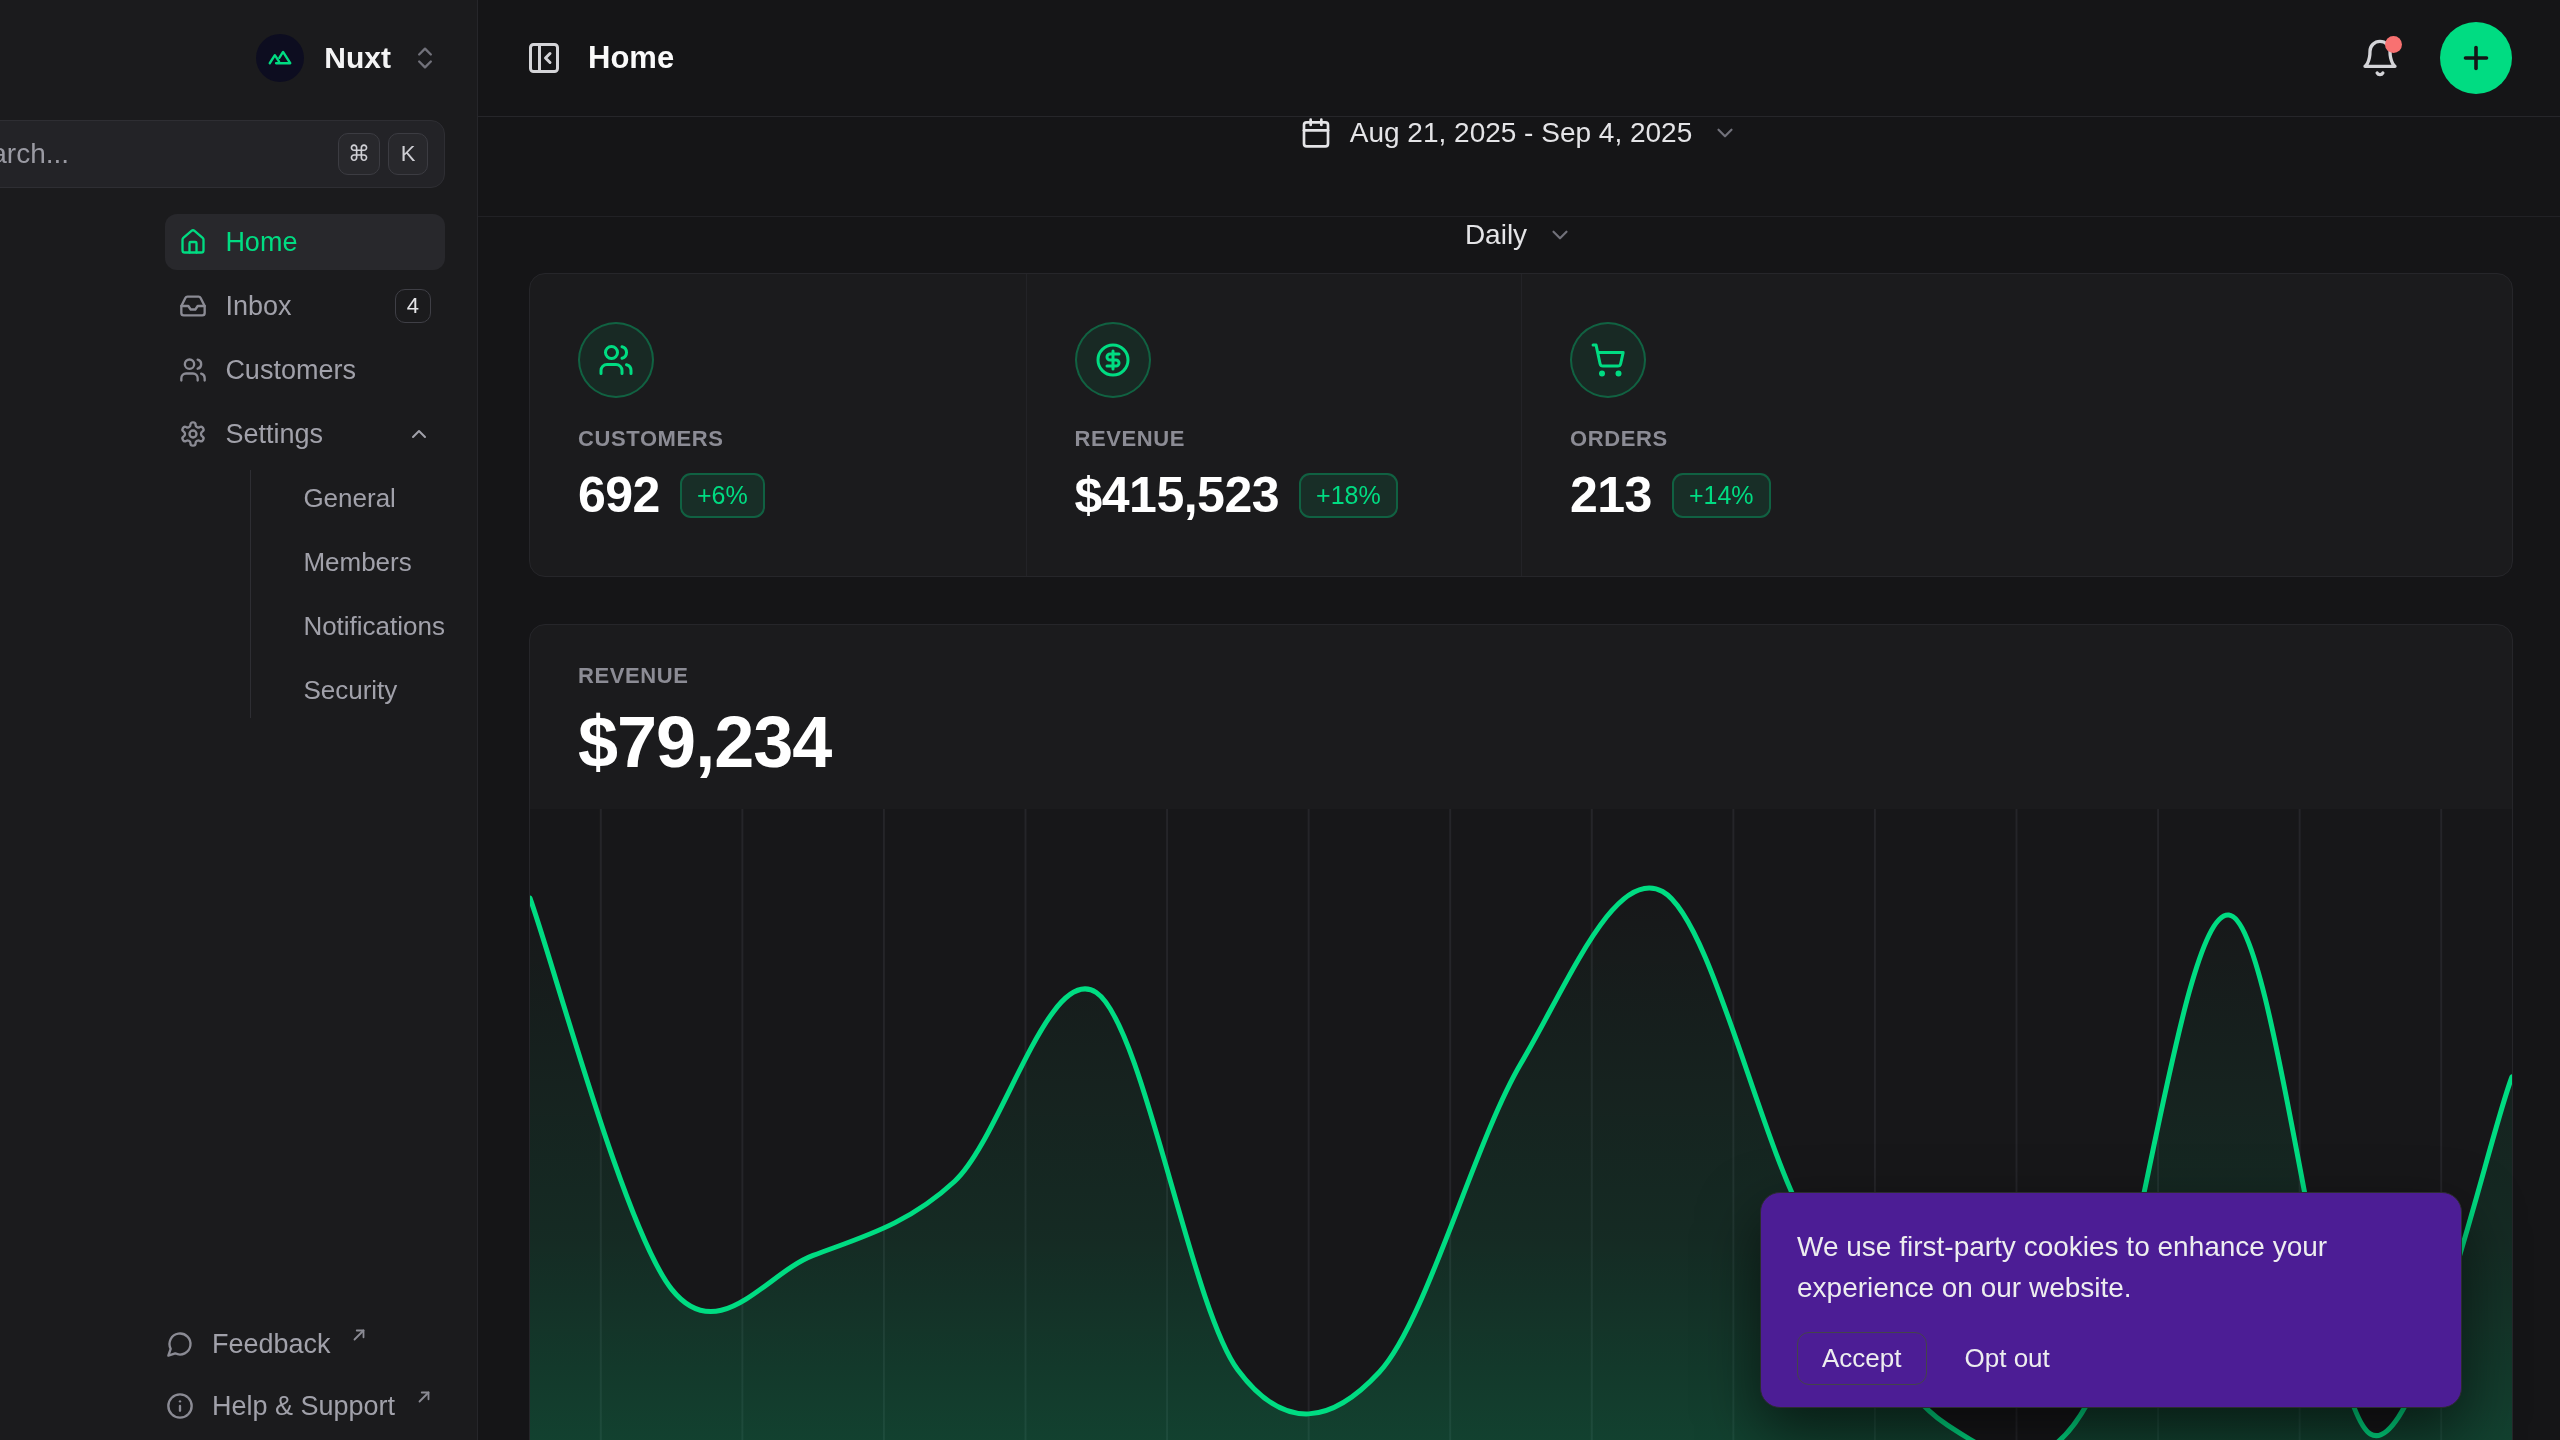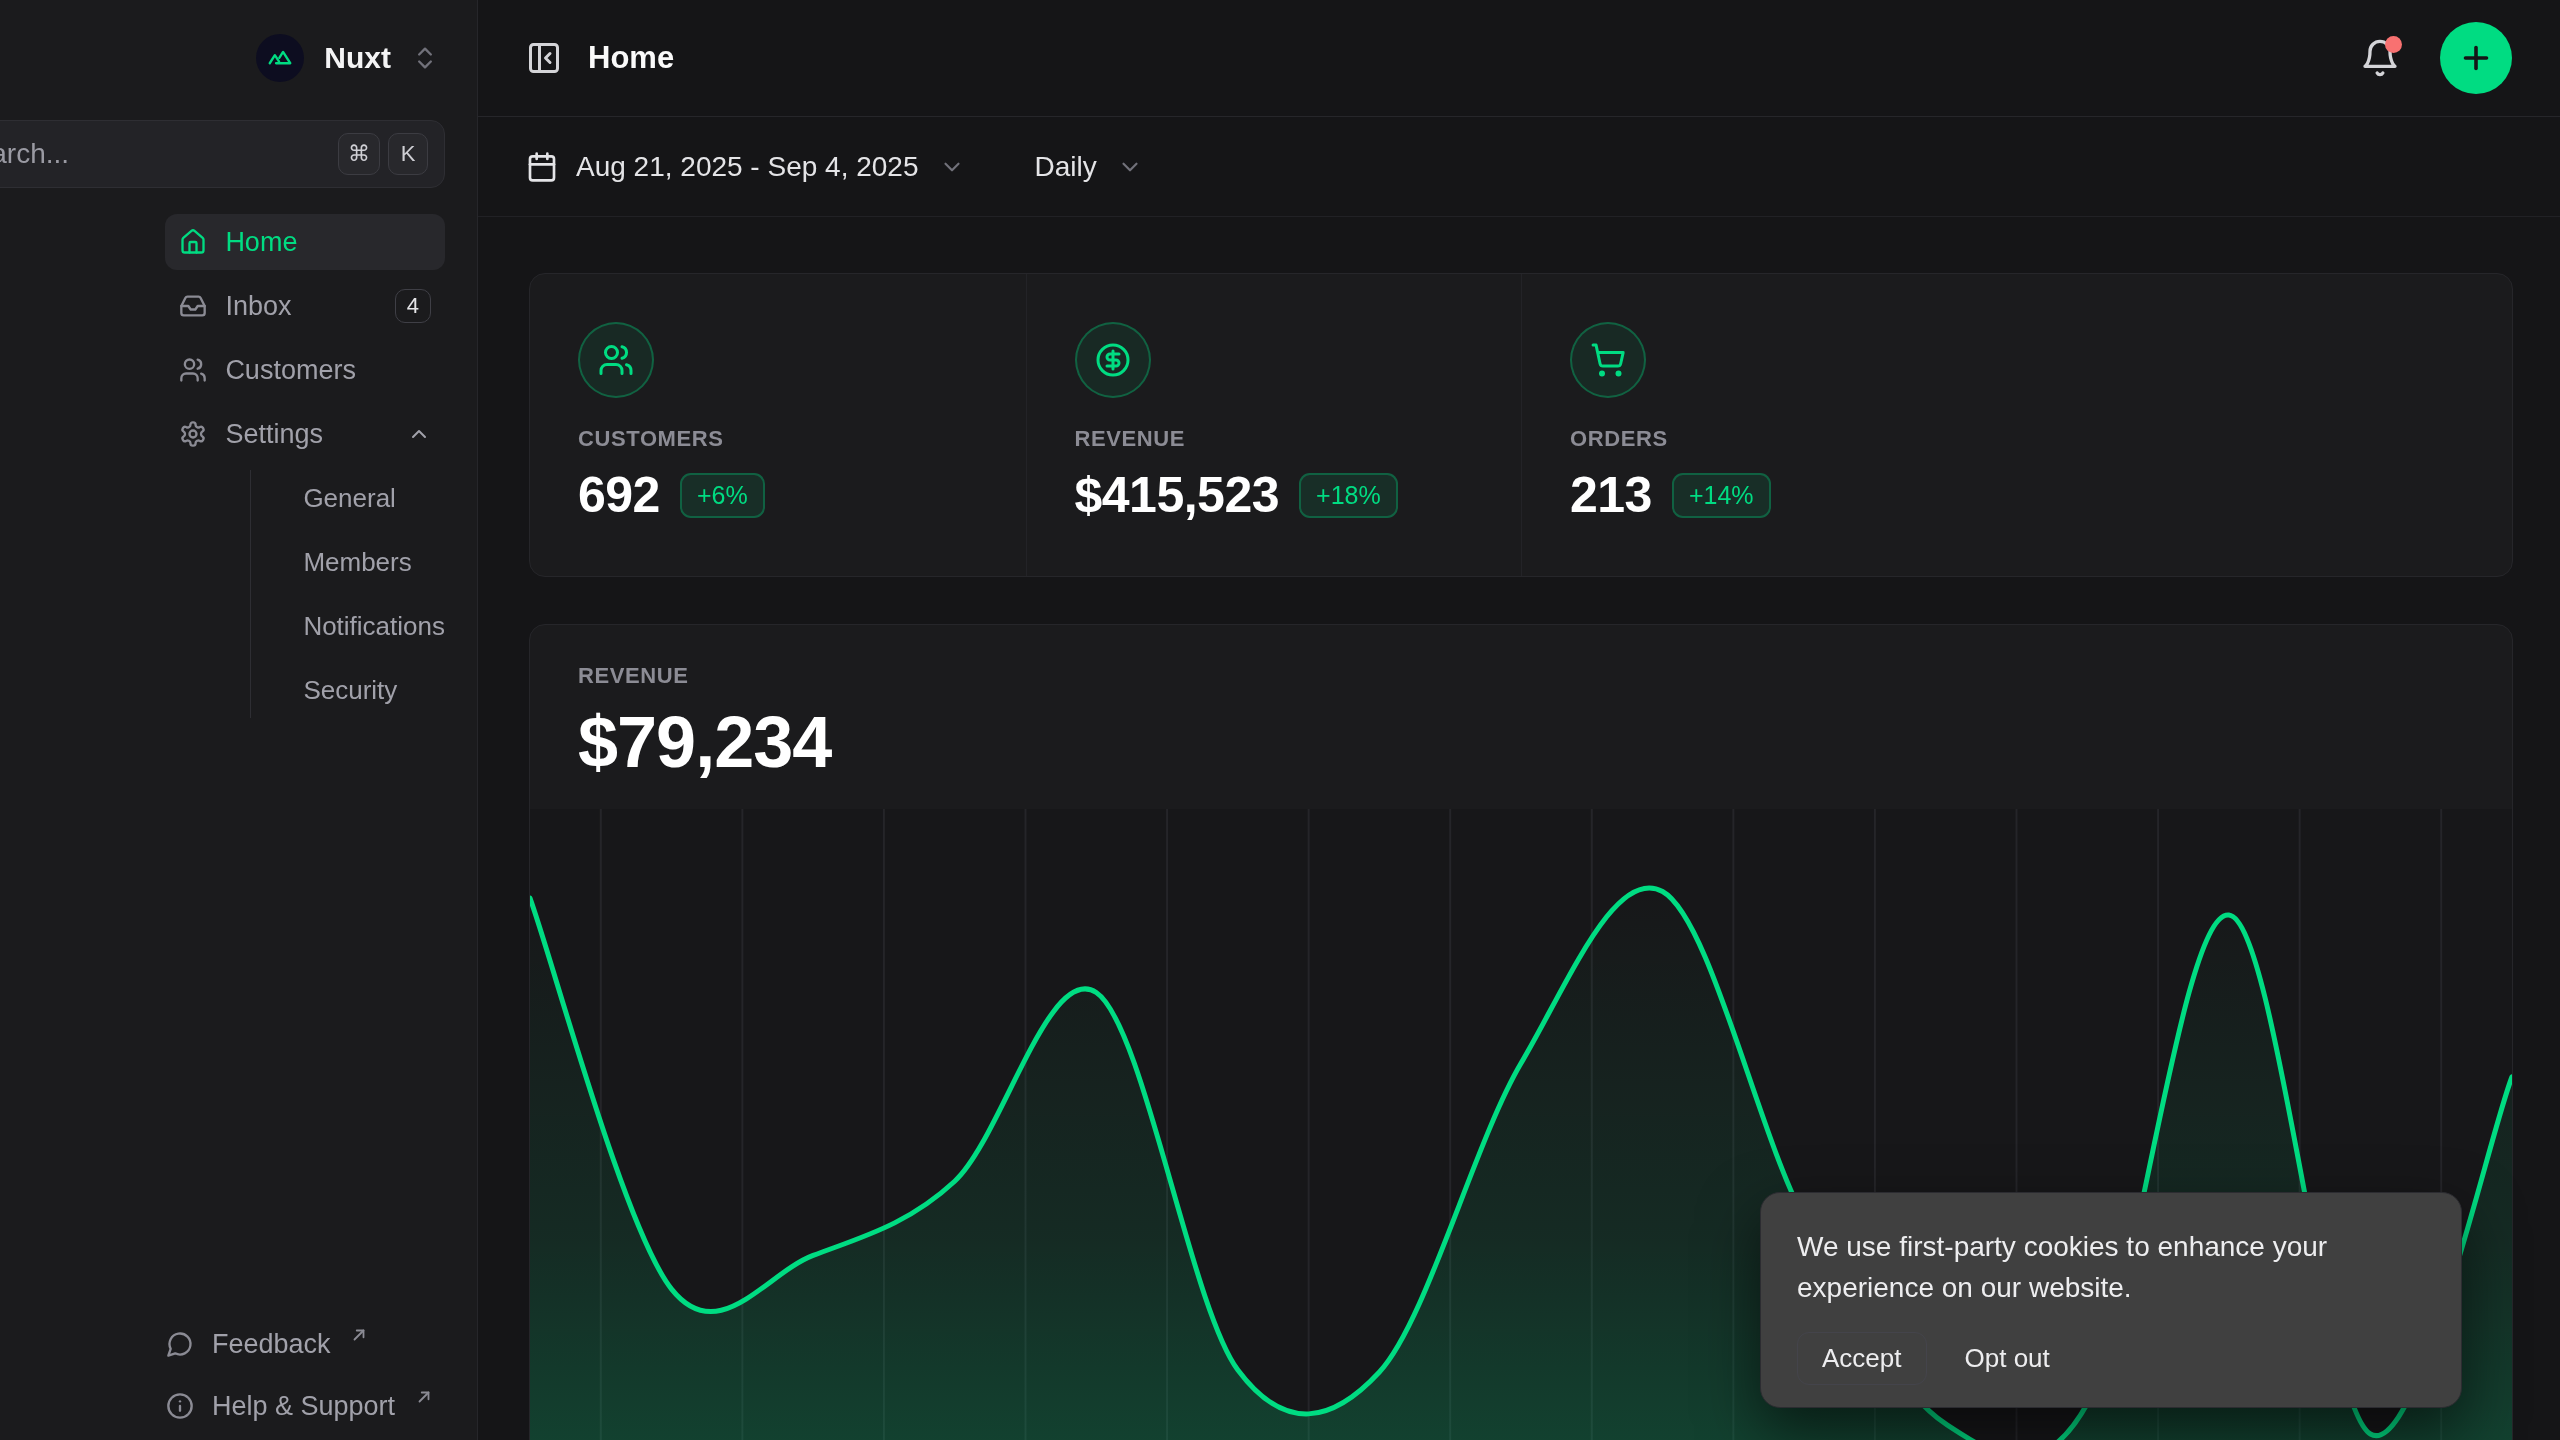--- a/index.html
+++ b/index.html
@@ -49,21 +49,21 @@
   
   .header{position:absolute;left:478px;right:0;top:0;height:117px;border-bottom:1px solid #26262a;
           display:flex;align-items:center;padding:0 48px;box-sizing:border-box;gap:26px;background:#151517;z-index:2;}
   .collapse-btn{color:#d4d4d8;cursor:pointer;display:grid;place-items:center;}
   .page-title{font-size:31px;font-weight:600;color:#fafafa;}
   .header-right{margin-left:auto;display:flex;align-items:center;gap:40px;}
   .bell-wrap{position:relative;color:#d4d4d8;cursor:pointer;}
   .bell-dot{position:absolute;top:-2px;right:-2px;width:17px;height:17px;border-radius:50%;}
   .plus-btn{width:72px;height:72px;border-radius:50%;display:grid;place-items:center;cursor:pointer;border:none;}
   .toolbar{position:absolute;left:478px;right:0;top:117px;height:100px;border-bottom:1px solid #212125;
-           display:flex;align-items:center;padding:0 48px;box-sizing:border-box;gap:70px;background:#151517;z-index:2;}
+           display:flex;align-items:center;padding:0 48px;box-sizing:border-box;gap:70px;background:#151517;z-index:2;flex-direction:column;}
   .tool-btn{display:flex;align-items:center;gap:18px;font-size:28px;color:#e4e4e7;cursor:pointer;}
   .tool-caret{color:#71717a;margin-left:2px;}
   
   .stats-card{position:absolute;left:529px;top:273px;width:1984px;height:304px;background:#1b1b1d;
               border:1px solid #26262a;border-radius:16px;display:grid;grid-template-columns:1fr 1fr 1fr 1fr;
               box-sizing:border-box;overflow:hidden;}
   .tile{padding:48px 48px 0;border-left:1px solid #232327;}
   .tile:first-child{border-left:none;}
   .tile-icon{width:76px;height:76px;border-radius:50%;background:rgba(0,220,130,0.08);
              border:2px solid rgba(0,220,130,0.32);display:grid;place-items:center;color:#00dc82;box-sizing:border-box;}
@@ -74,21 +74,21 @@
               border:2px solid rgba(0,220,130,0.30);border-radius:11px;padding:6px 15px;font-weight:500;}
   
   .chart-card{position:absolute;left:529px;top:624px;width:1984px;height:902px;background:#1b1b1d;
               border:1px solid #26262a;border-radius:16px;box-sizing:border-box;overflow:hidden;}
   .chart-head{padding:38px 48px 0;}
   .chart-label{font-size:22px;letter-spacing:0.6px;color:#8c8c95;font-weight:600;}
   .chart-total{margin-top:12px;font-size:72px;font-weight:700;color:#ffffff;letter-spacing:-1px;}
   .chart-area{position:absolute;left:0;right:0;top:184px;height:716px;background:rgba(0,0,0,0.12);}
   .chart-area svg{width:100%;height:716px;}
   
-  .cookie{position:absolute;left:1760px;top:1192px;width:702px;height:216px;background:#404040;
+  .cookie{position:absolute;left:1760px;top:1192px;width:702px;height:216px;background:#4c1d95;
           border:1px solid #2c2c31;border-radius:20px;box-shadow:0 24px 60px rgba(0,0,0,0.55);
           padding:34px 36px;box-sizing:border-box;z-index:6;}
   .cookie-text{font-size:28px;line-height:1.45;color:#ededef;max-width:600px;}
   .cookie-actions{margin-top:24px;display:flex;gap:38px;}
   .accept-btn{border:1px solid #44444b;border-radius:12px;padding:10px 24px;font-size:26px;
               color:#ededef;background:transparent;cursor:pointer;font-family:"Liberation Sans",sans-serif;}
   .optout-btn{font-size:26px;color:#ededef;background:none;border:none;cursor:pointer;
               font-family:"Liberation Sans",sans-serif;padding:10px 0;}
 </style>
 </head>

